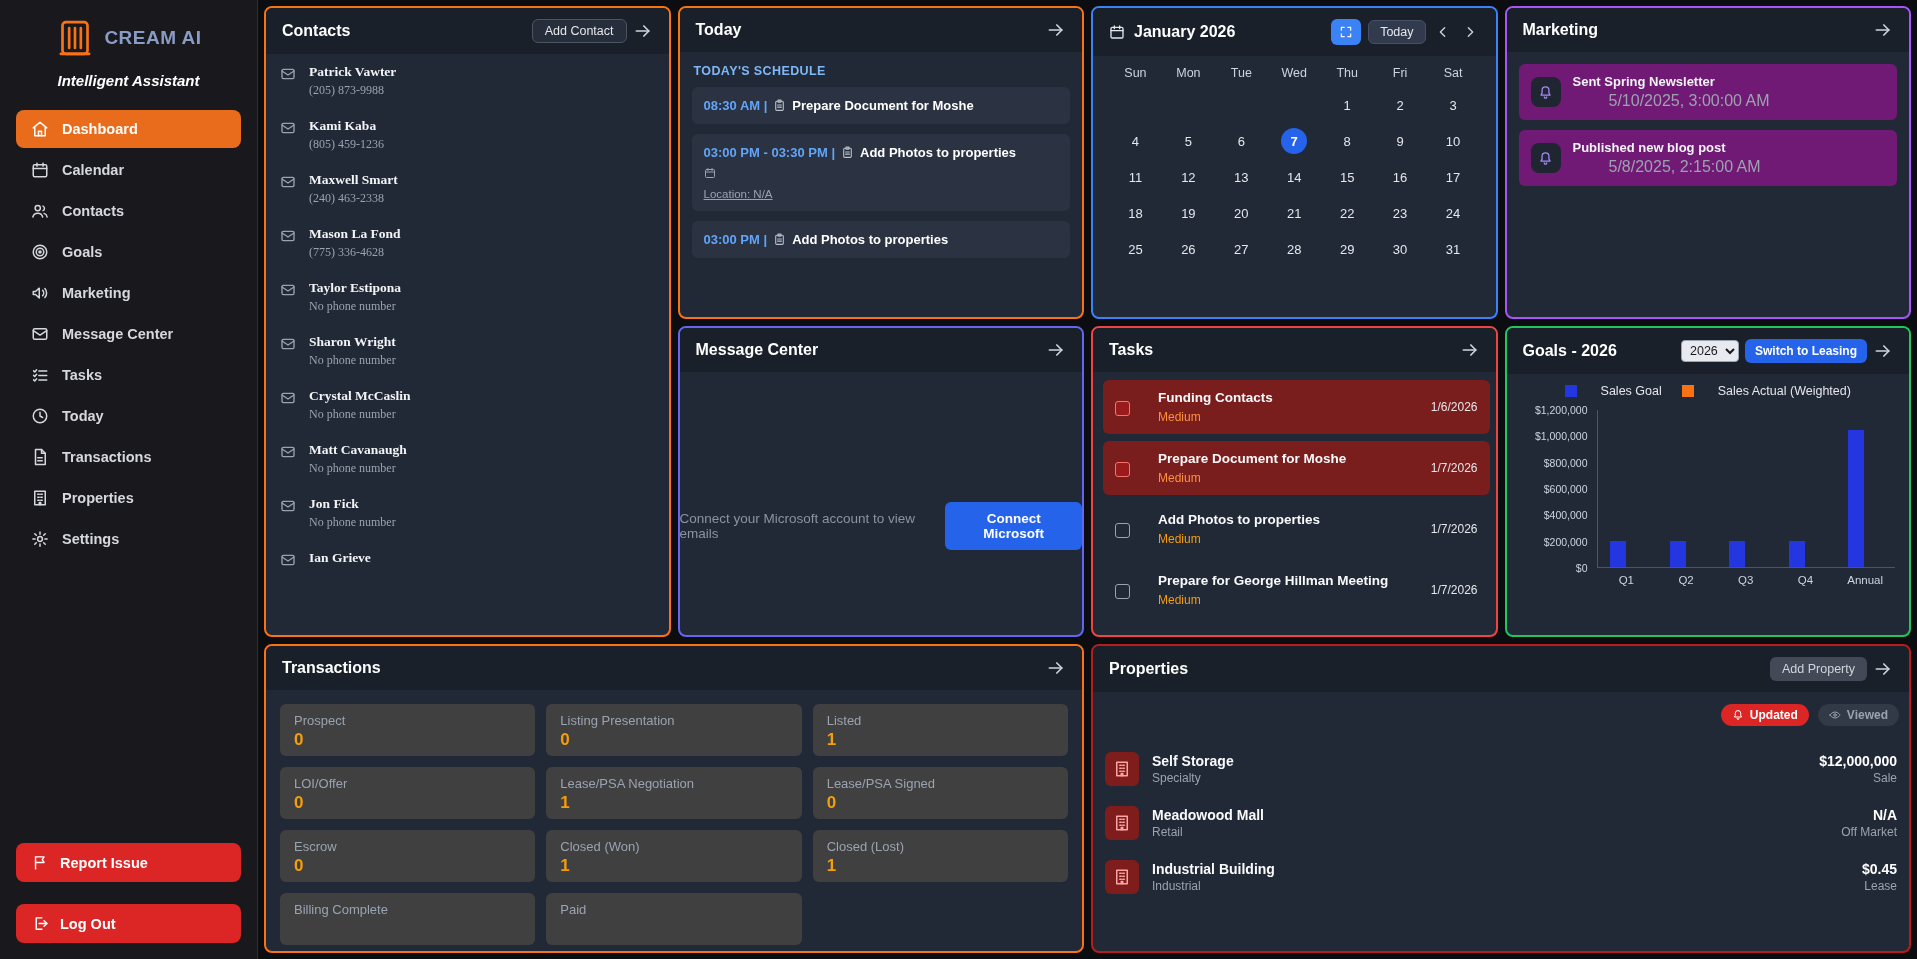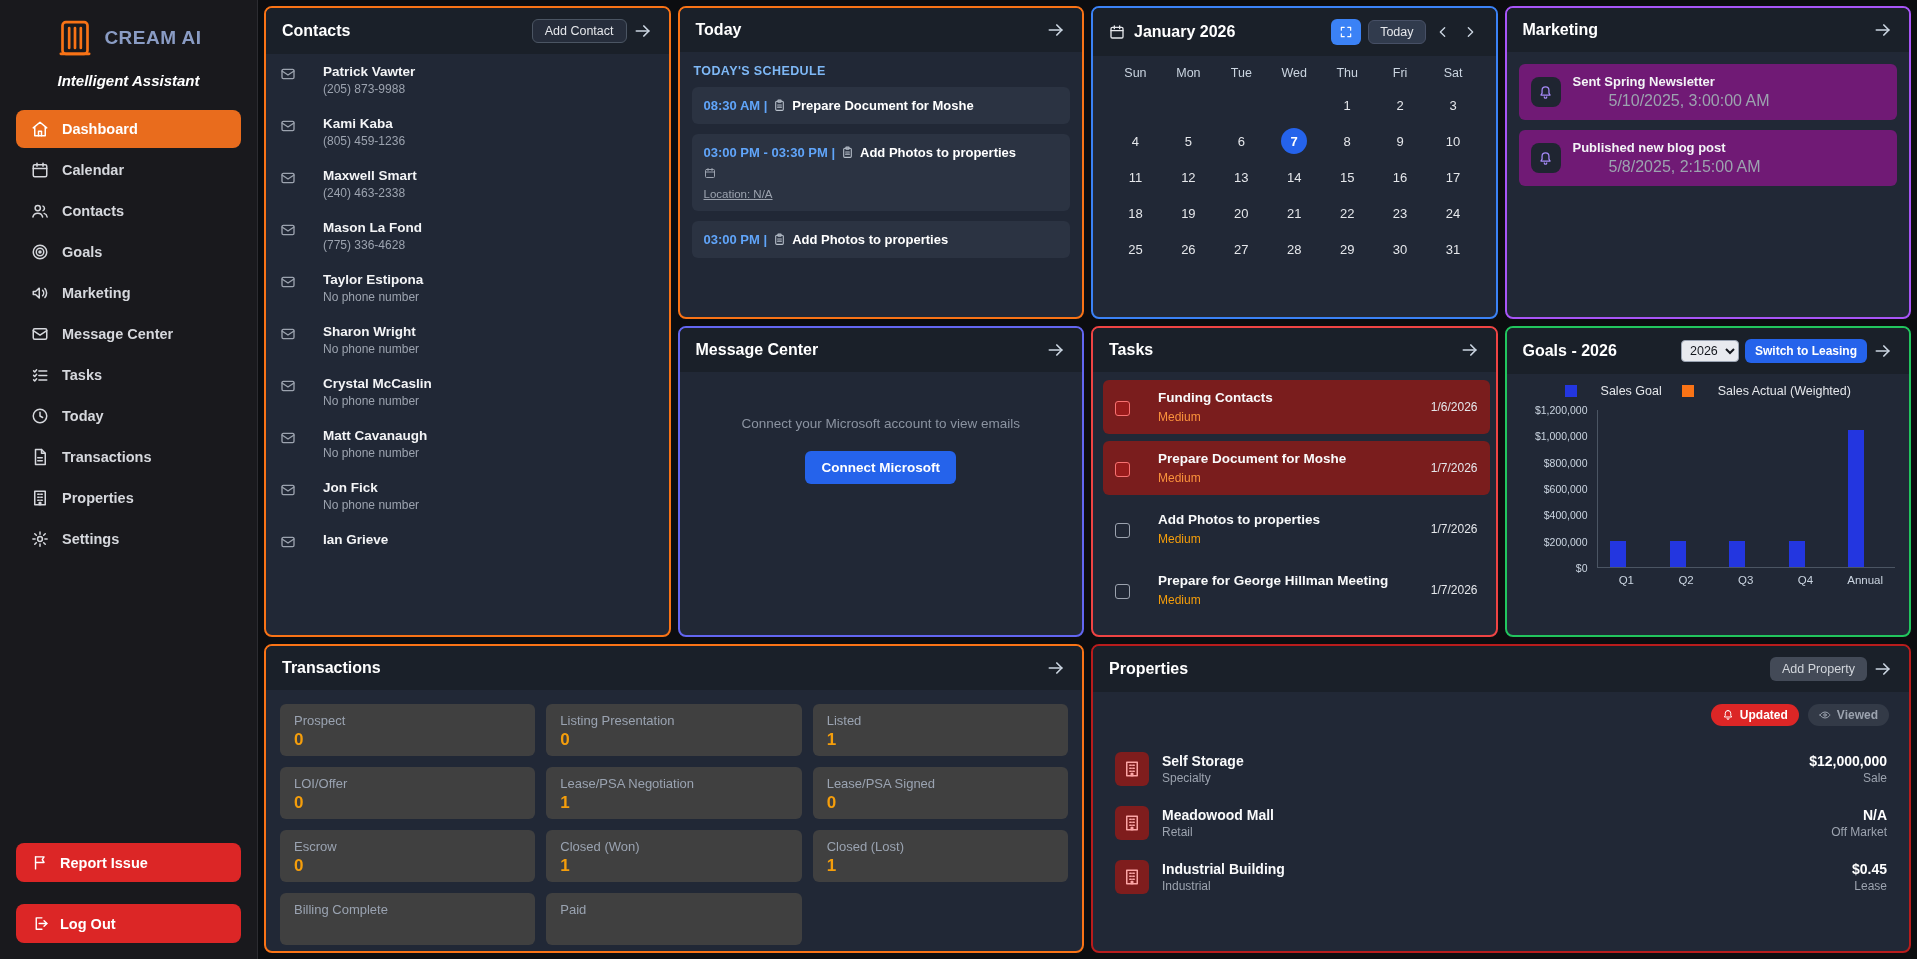--- a/index.html
+++ b/index.html
@@ -73,21 +73,21 @@
     background:#434a57; border:none; color:#d1d5db; border-radius:6px;
     padding:5px 12px; font-size:12.5px; cursor:pointer; font-family:inherit;
   }
   .card-body { flex:1; min-height:0; }
   .scroll-y { overflow-y:scroll; }
   ::-webkit-scrollbar { width:10px; height:10px; }
   ::-webkit-scrollbar-track { background:#1a202b; }
   ::-webkit-scrollbar-thumb { background:#5b6472; border-radius:5px; }
 
   
-  .contact-row { display:flex; align-items:flex-start; gap:27px; padding:10px 14px; cursor:pointer; }
+  .contact-row { display:flex; align-items:flex-start; gap:13px; padding:10px 14px; cursor:pointer;font-family:Liberation Serif, serif; }
   .c-icon { width:16px; height:16px; color:#9ca3af; margin-top:2px; flex:0 0 16px; }
   .c-name { font-size:13.5px; font-weight:bold; color:#f3f4f6; }
   .c-phone { font-size:12px; color:#9ca3af; margin-top:3px; }
 
   
   .sched-label { color:#7eb8f6; font-weight:bold; font-size:12.5px; letter-spacing:.4px; padding:12px 14px 9px; }
   .sched-item { background:#2b3342; border-radius:6px; padding:11px 12px; margin:0 12px 10px; cursor:pointer; }
   .sched-line { display:flex; align-items:center; gap:6px; flex-wrap:wrap; }
   .sched-time { color:#60a5fa; font-weight:bold; font-size:13px; white-space:nowrap; }
   .clip-icon { width:13px; height:13px; color:#b9c1cc; flex:0 0 13px; }
@@ -118,21 +118,21 @@
   .mkt-body { padding:12px; }
   .mkt-row { display:flex; align-items:center; gap:12px; background:#701a75; border-radius:6px;
     padding:10px 12px; margin-bottom:10px; cursor:pointer; }
   .bell-wrap { width:30px; height:30px; border-radius:8px; background:#1f2531; color:#a78bfa;
     display:flex; align-items:center; justify-content:center; flex:0 0 30px; }
   .bell-wrap span { width:15px; height:15px; display:block; }
   .mkt-title { font-weight:bold; font-size:13px; color:#f3f4f6; }
   .mkt-date { font-size:16px; color:#9ca3af; margin-top:3px;margin-left:36px; }
 
   
-  .msg-body { display:flex; flex-direction:column; align-items:center; padding-top:44px; gap:20px; }
+  .msg-body { display:flex; flex-direction:row; align-items:center; padding-top:44px; gap:20px; }
   .msg-text { color:#8b93a1; font-size:13.5px; }
   .primary-btn { background:#2563eb; color:#fff; border:none; border-radius:6px;
     padding:9px 16px; font-size:13.5px; font-weight:600; cursor:pointer; font-family:inherit; }
 
   
   .tasks-body { padding:8px 6px 8px 10px; }
   .task-row { display:flex; align-items:center; gap:28px; padding:10px 12px; margin-bottom:7px; border-radius:6px; }
   .task-row.highlight { background:#7a1d1d; }
   .task-check { width:15px; height:15px; border:1.5px solid #9ca3af; border-radius:3px; margin-top:3px;
     flex:0 0 15px; cursor:pointer; background:transparent; }
@@ -165,21 +165,21 @@
   .x-axis { display:flex; margin-left:76px; margin-top:6px; }
   .xtick { flex:1; text-align:center; font-size:11.5px; color:#cbd5e1; }
 
   
   .txn-body { padding:14px; display:grid; grid-template-columns:repeat(3,1fr); gap:11px; align-content:start; }
   .txn-box { background:#404040; border-radius:6px; padding:9px 14px; min-height:52px; }
   .txn-label { color:#9aa3b1; font-size:13px; }
   .txn-value { color:#f59e0b; font-size:17px; font-weight:bold; margin-top:2px; }
 
   
-  .prop-body { padding:12px 20px; }
+  .prop-body { padding:12px 10px; }
   .badge-row { display:flex; justify-content:flex-end; gap:9px; margin-bottom:16px; }
   .badge { display:flex; align-items:center; gap:6px; border-radius:999px; padding:4px 11px;
     font-size:12px; font-weight:bold; cursor:pointer; border:none; font-family:inherit; }
   .badge-updated { background:#dc2626; color:#fff; }
   .badge-viewed { background:#333a47; color:#9ca3af; }
   .badge-ic { width:12px; height:12px; display:block; }
   .prop-row { display:flex; align-items:center; gap:13px; padding:10px 2px; cursor:pointer; }
   .prop-icon { width:34px; height:34px; border-radius:6px; background:#7f1d1d; color:#fca5a5;
     display:flex; align-items:center; justify-content:center; flex:0 0 34px; }
   .prop-icon span { width:18px; height:18px; display:block; }

